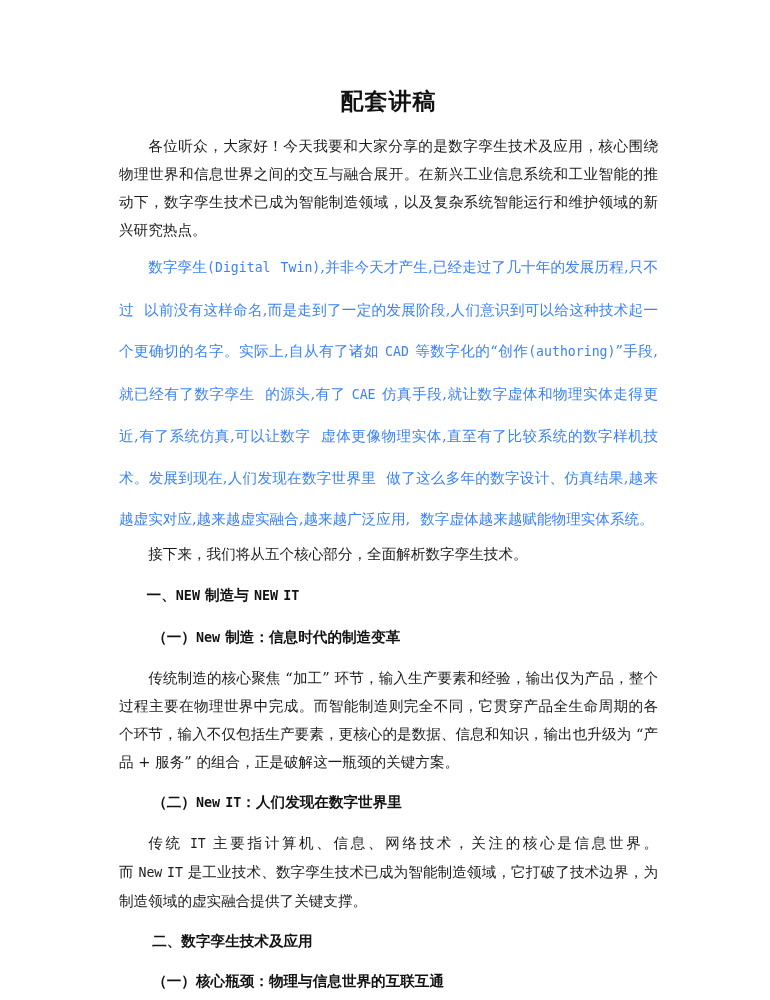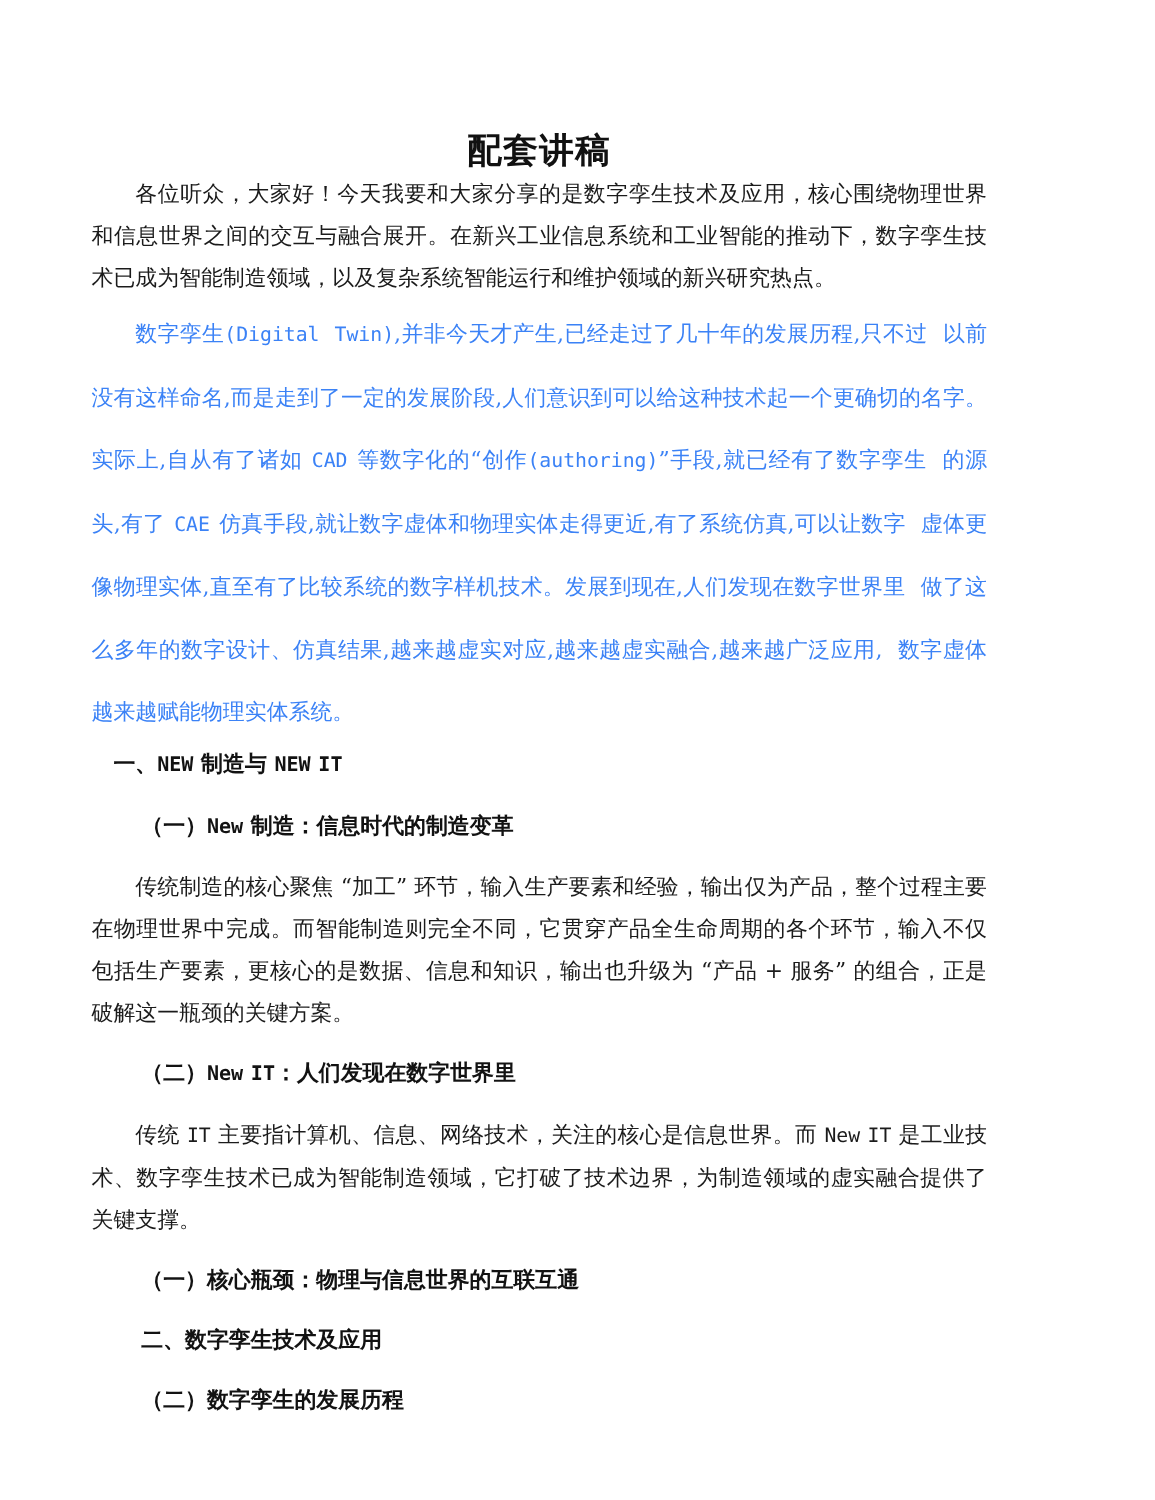--- a/index.html
+++ b/index.html
@@ -13,21 +13,21 @@
     font-family: "DejaVu Serif", "Liberation Serif", serif;
     color: #1a1a1a;
     overflow: hidden;
   }
 
   .page {
     position: relative;
     width: 770px;
     height: 1000px;
     box-sizing: border-box;
-    padding: 0 112px 0 61px;
+    padding: 0 112px 0 119px;
   }
 
   
   .doc-title {
     text-align: center;
     font-family: "DejaVu Serif", "Liberation Serif", serif;
     font-weight: bold;
     font-size: 23px;
     line-height: 30px;
     letter-spacing: 1px;
@@ -45,20 +45,21 @@
     margin: 0;
     color: #1b1b1b;
     font-family: "DejaVu Serif", "Liberation Serif", serif;
   }
   .para.indent {
     text-indent: 2em;
   }
 
   
   .para-first {
+    margin-top: 16px;
   }
 
   
   .para-loose {
     font-size: 14.6px;
     line-height: 41.5px;
     text-align: justify;
     text-justify: inter-ideograph;
     text-indent: 2em;
     margin: 0;
@@ -77,21 +78,21 @@
   .para-loose .sp-sm {
     display: inline-block;
     width: 6px;
   }
 
   
   .h-num {
     font-size: 14.6px;
     line-height: 28px;
     font-weight: bold;
-    margin: 0;
+    margin: 13px;
     padding-left: 1em;
     color: #121212;
   }
   .h-sub {
     font-size: 14.6px;
     line-height: 28px;
     font-weight: bold;
     margin: 12px;
     padding-left: 1.45em;
     color: #121212;
@@ -114,39 +115,40 @@
 <div class="page">
 
   <h1 class="doc-title">配套讲稿</h1>
 
   <p class="para indent para-first">各位听众，大家好！今天我要和大家分享的是数字孪生技术及应用，核心围绕物理世界和信息世界之间的交互与融合展开。在新兴工业信息系统和工业智能的推动下，数字孪生技术已成为智能制造领域，以及复杂系统智能运行和维护领域的新兴研究热点。</p>
 
   <p class="para-loose">
     <span>数字孪生</span><span class="lat">(Digital</span><span class="sp"></span><span class="lat">Twin)</span><span>,并非今天才产生,已经走过了几十年的发展历程,只不过</span><span class="sp"></span><span>以前没有这样命名,而是走到了一定的发展阶段,人们意识到可以给这种技术起一个更确切的名字。实际上,自从有了诸如</span><span class="sp-sm"></span><span class="lat">CAD</span><span class="sp-sm"></span><span>等数字化的“创作</span><span class="lat">(authoring)</span><span>”手段,就已经有了数字孪生</span><span class="sp"></span><span>的源头,有了</span><span class="sp-sm"></span><span class="lat">CAE</span><span class="sp-sm"></span><span>仿真手段,就让数字虚体和物理实体走得更近,有了系统仿真,可以让数字</span><span class="sp"></span><span>虚体更像物理实体,直至有了比较系统的数字样机技术。发展到现在,人们发现在数字世界里</span><span class="sp"></span><span>做了这么多年的数字设计、仿真结果,越来越虚实对应,越来越虚实融合,越来越广泛应用,</span><span class="sp"></span><span>数字虚体越来越赋能物理实体系统。</span>
   </p>
 
+  <p class="para indent">接下来，我们将从五个核心部分，全面解析数字孪生技术。</p>
 
   <p class="h-num">
     <span>一、</span><span class="mono-b">NEW</span><span class="sp-sm">&nbsp;</span><span>制造与</span><span>&nbsp;</span><span class="mono-b">NEW</span><span>&nbsp;</span><span class="mono-b">IT</span>
   </p>
 
   <p class="h-sub">
     <span>（一）</span><span class="mono-b">New</span><span>&nbsp;</span><span>制造：信息时代的制造变革</span>
   </p>
 
   <p class="para indent">传统制造的核心聚焦 “加工” 环节，输入生产要素和经验，输出仅为产品，整个过程主要在物理世界中完成。而智能制造则完全不同，它贯穿产品全生命周期的各个环节，输入不仅包括生产要素，更核心的是数据、信息和知识，输出也升级为 “产品 + 服务” 的组合，正是破解这一瓶颈的关键方案。</p>
 
   <p class="h-sub">
     <span>（二）</span><span class="mono-b">New</span><span>&nbsp;</span><span class="mono-b">IT</span><span>：人们发现在数字世界里</span>
   </p>
 
   <p class="para indent">
     <span>传统</span><span>&nbsp;</span><span class="lat-body">IT</span><span>&nbsp;</span><span>主要指计算机、信息、网络技术，关注的核心是信息世界。而</span><span>&nbsp;</span><span class="lat-body">New</span><span>&nbsp;</span><span class="lat-body">IT</span><span>&nbsp;</span><span>是工业技术、数字孪生技术已成为智能制造领域，它打破了技术边界，为制造领域的虚实融合提供了关键支撑。</span>
   </p>
 
+  <p class="h-sub">二、数字孪生技术及应用</p>
+
   <p class="h-sub">（一）核心瓶颈：物理与信息世界的互联互通</p>
-
-  <p class="h-sub">二、数字孪生技术及应用</p>
 
 
   <p class="h-sub">（二）数字孪生的发展历程</p>
 
 </div>
 
 </body></html>

